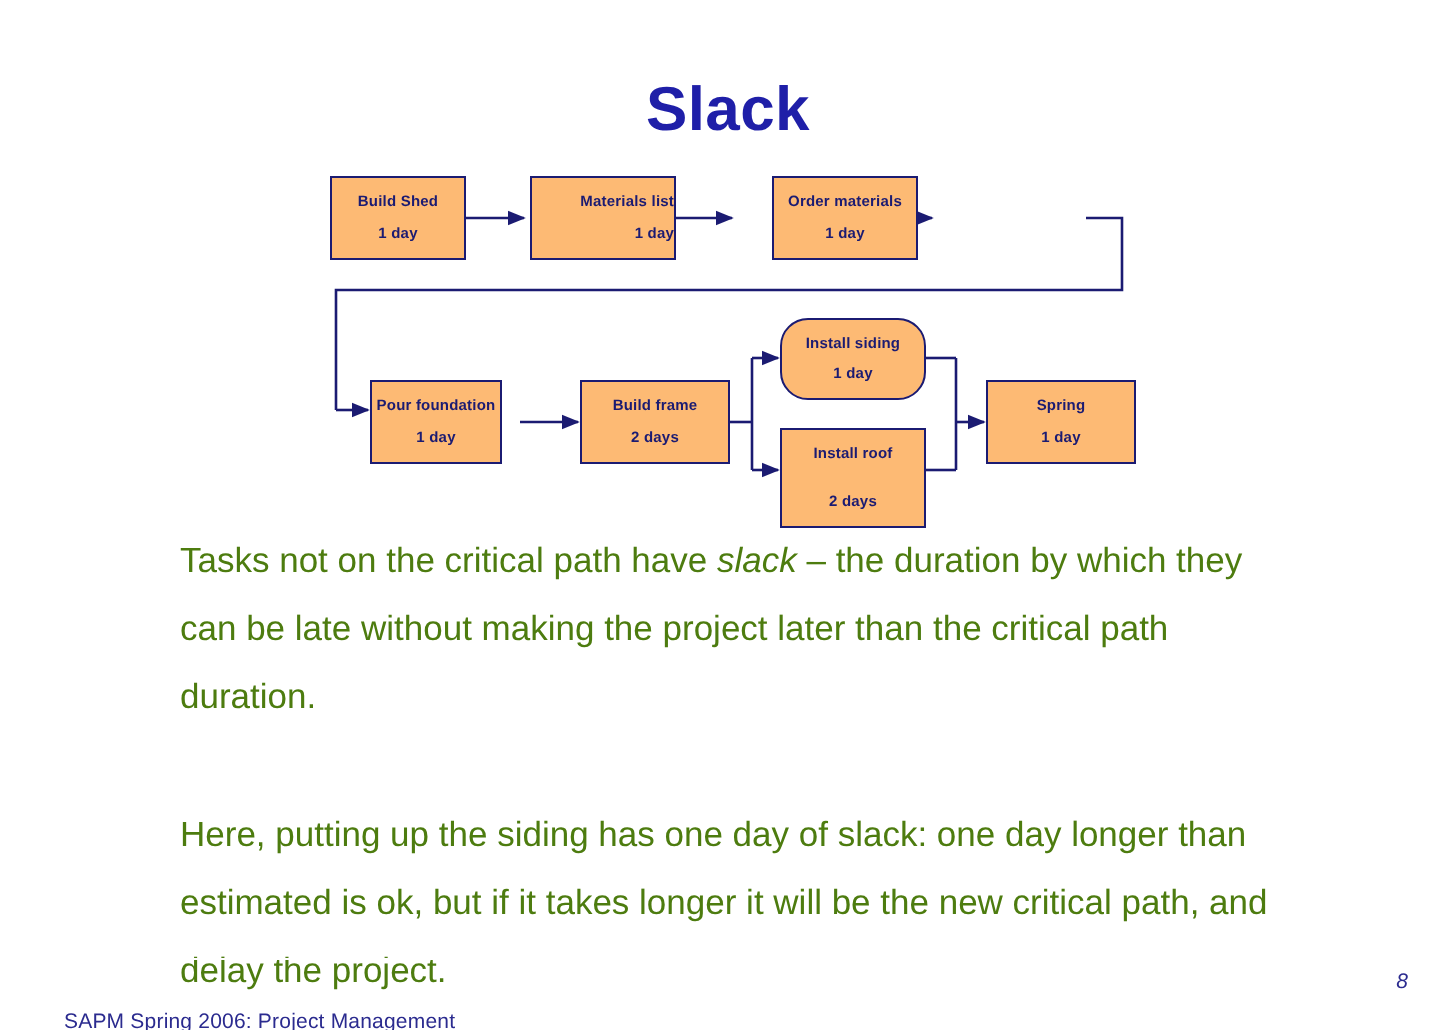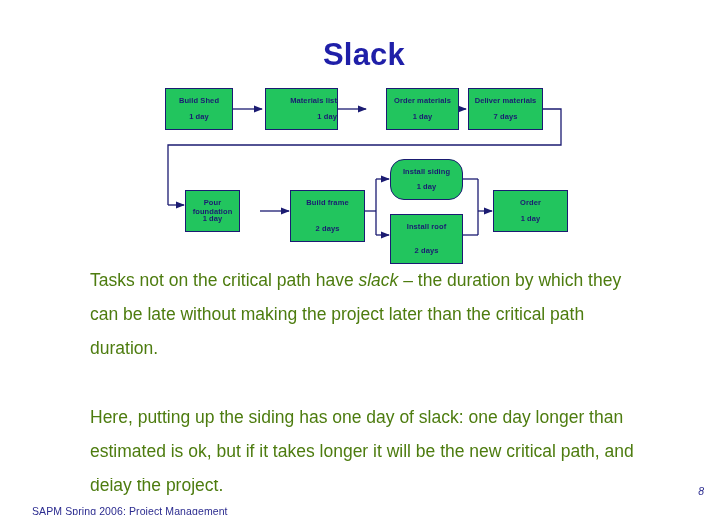--- a/index.html
+++ b/index.html
@@ -33,21 +33,21 @@
   #diagram {
     position: absolute;
     left: 0;
     top: 0;
     width: 728px;
     height: 265px;
   }
   .node {
     position: absolute;
     border: 1.3px solid #1b1b72;
-    background: #22c55e;
+    background: #fdba74;
     box-sizing: border-box;
     color: #1b1b72;
     font-size: 7.5px;
     font-weight: bold;
     text-align: center;
     letter-spacing: 0.1px;
   }
   .node .n-label {
     position: absolute;
     left: 0;
@@ -155,47 +155,43 @@
   <div class="node" style="left:265px; top:88px; width:73px; height:42px;text-align:right;">
     <div class="n-label">Materials list</div>
     <div class="n-dur">1 day</div>
   </div>
 
   <div class="node" style="left:368px; top:88px; width:73px; height:42px;margin-left:18px;">
     <div class="n-label">Order materials</div>
     <div class="n-dur">1 day</div>
   </div>
 
-  <div class="node" style="left:468px; top:88px; width:75px; height:42px;">
-    <div class="n-label">Deliver materials</div>
-    <div class="n-dur">7 days</div>
-  </div>
-
-  <div class="node" style="left:185px; top:190px; width:55px; height:42px;padding-left:24px;">
+
+  <div class="node" style="left:185px; top:190px; width:66px; height:42px;padding-left:24px;">
     <div class="n-label">Pour foundation</div>
     <div class="n-dur">1 day</div>
   </div>
 
-  <div class="node" style="left:290px; top:190px; width:75px; height:52px;">
+  <div class="node" style="left:290px; top:190px; width:75px; height:42px;">
     <div class="n-label">Build frame</div>
     <div class="n-dur">2 days</div>
   </div>
 
   <div class="node" style="left:390px; top:159px; width:73px; height:41px;border-radius:14px;">
     <div class="n-label">Install siding</div>
     <div class="n-dur">1 day</div>
   </div>
 
   <div class="node" style="left:390px; top:214px; width:73px; height:50px;">
     <div class="n-label">Install roof</div>
     <div class="n-dur">2 days</div>
   </div>
 
   <div class="node" style="left:493px; top:190px; width:75px; height:42px;">
-    <div class="n-label">Order</div>
+    <div class="n-label">Spring</div>
     <div class="n-dur">1 day</div>
   </div>
 
 </div>
 
 <div class="para" id="para-1"><span>Tasks not on the critical path have </span><i>slack</i><span> – the duration by which they can be late without making the project later than the critical path duration.</span></div>
 
 <div class="para" id="para-2">Here, putting up the siding has one day of slack: one day longer than estimated is ok, but if it takes longer it will be the new critical path, and delay the project.</div>
 
 <div id="footer-rule"></div>

